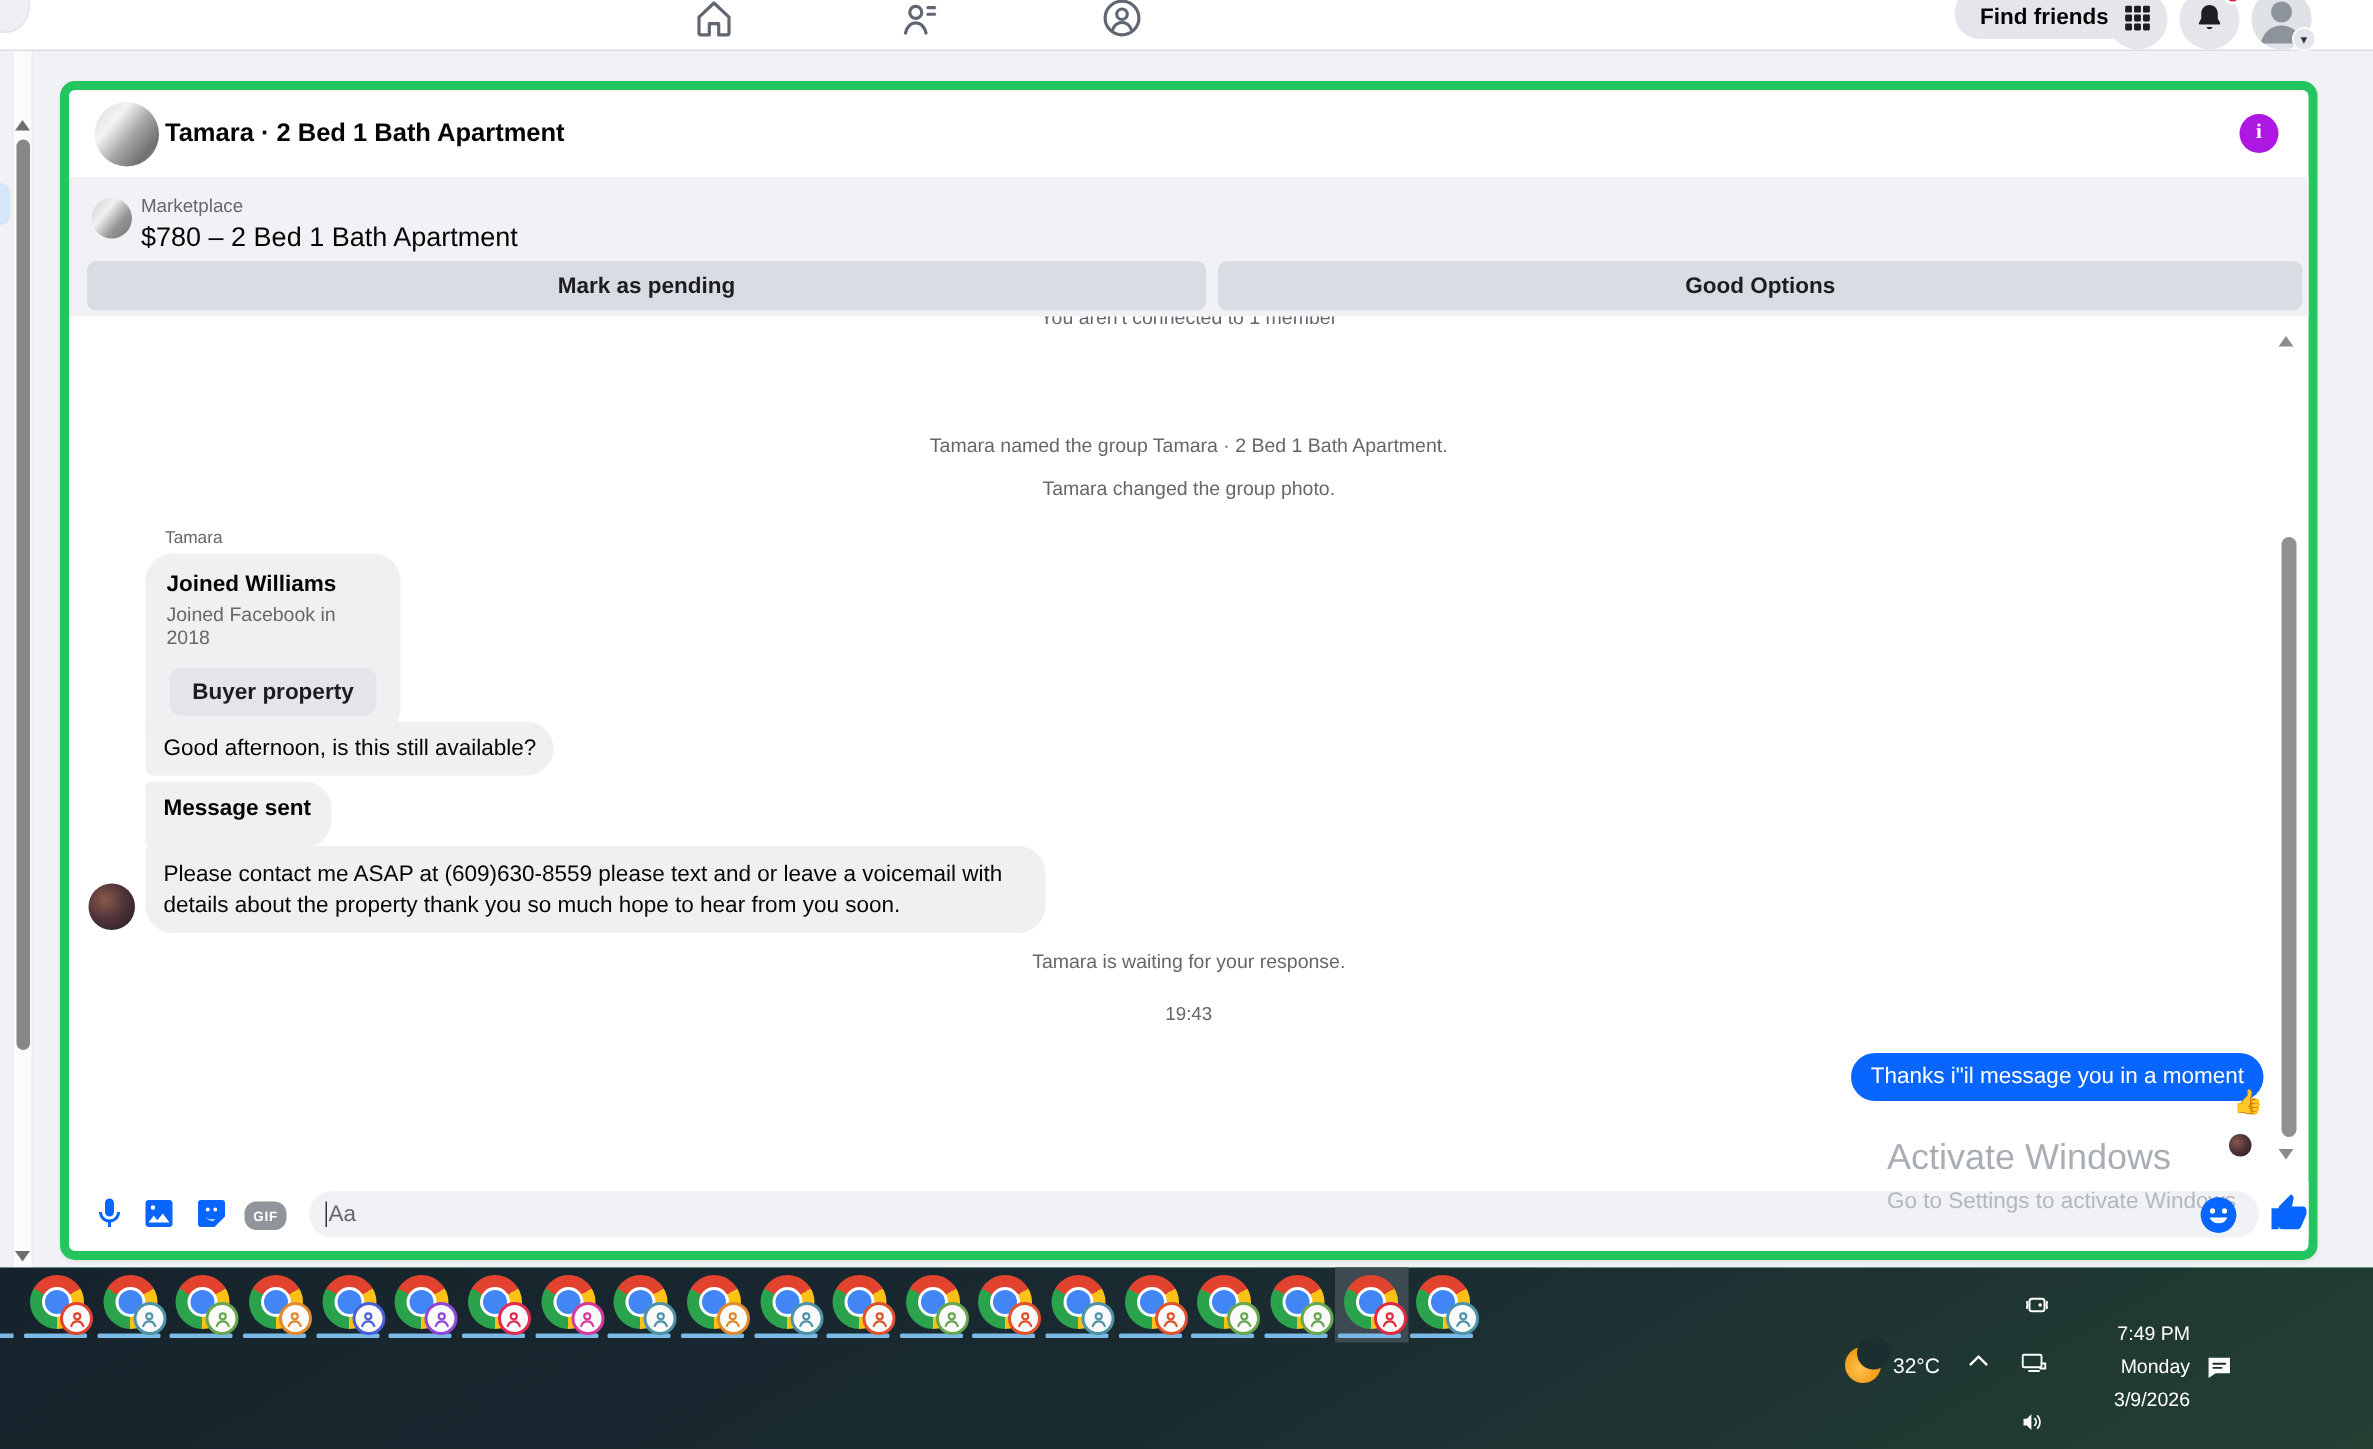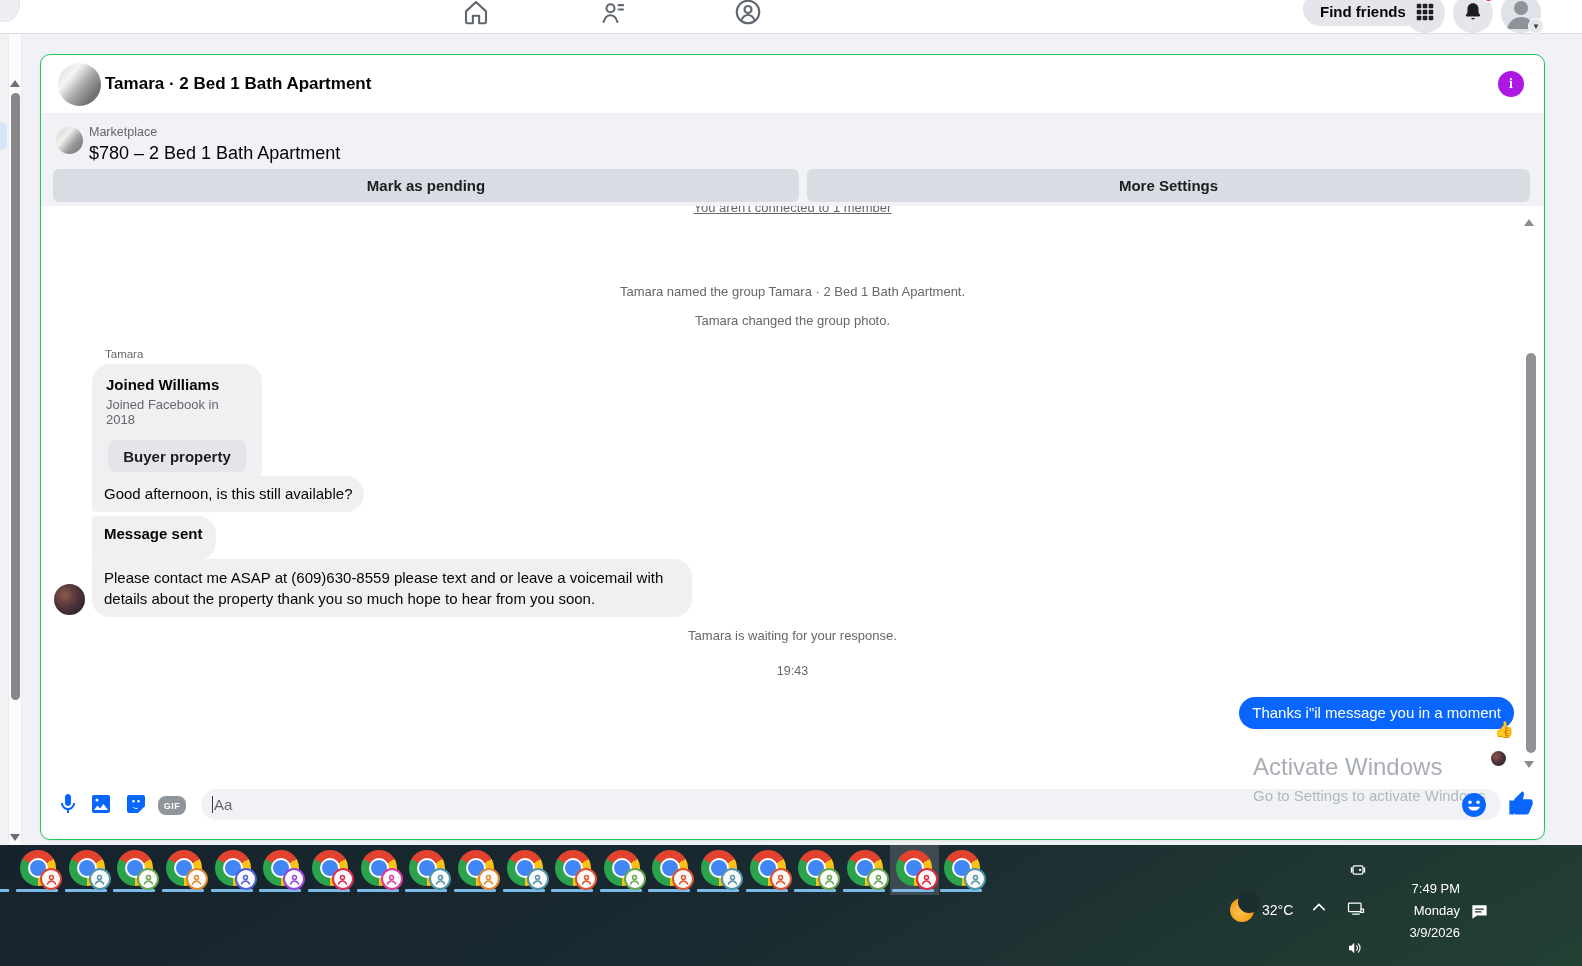--- a/index.html
+++ b/index.html
@@ -25,37 +25,37 @@
   .blue-patch { position:absolute; left:0; top:88px; width:7px; height:28px; background:#d4e6f7; border-radius:0 6px 6px 0; }
 
   
   .lscroll { position:absolute; left:8px; top:0; bottom:0; width:14px; background:#fbfbfc; border-left:1px solid #ececee; border-right:1px solid #ececee; }
   .lscroll .thumb { position:absolute; left:1.5px; top:59px; width:9px; height:607px; background:#858789; border-radius:5px; }
   .arr { position:absolute; width:0; height:0; left:1px; border-left:5px solid transparent; border-right:5px solid transparent; }
   .arr.up { top:46px; border-bottom:7px solid #6d6f72; }
   .arr.down { top:800px; border-top:7px solid #6d6f72; }
 
   
-  .chat-card { position:absolute; left:40px; top:20px; width:1505px; height:786px; background:#fff; border:1px solid #22c55e; border-radius:10px; box-shadow:0 1px 3px rgba(0,0,0,.07); }
+  .chat-card { position:absolute; left:40px; top:20px; width:1505px; height:786px; background:#fff; border:6px solid #22c55e; border-radius:10px; box-shadow:0 1px 3px rgba(0,0,0,.07); }
   .chat-header { position:absolute; top:0; left:0; right:0; height:58px; }
   .hdr-avatar { position:absolute; left:17px; top:8px; width:43px; height:43px; border-radius:50%; background:linear-gradient(130deg,#d9d9d7 0%,#f4f4f2 30%,#a7a7a5 55%,#70706e 80%,#8e8e8c 100%); }
   .hdr-title { position:absolute; left:64px; top:0; height:58px; line-height:58px; font-size:17px; font-weight:bold; color:#050505; }
   .info-btn { position:absolute; right:20px; top:16px; width:26px; height:26px; border:none; border-radius:50%; background:var(--info,#ad19e3); color:#fff; font-weight:bold; font-size:14px; font-family:"Liberation Serif",serif; cursor:pointer; line-height:26px; text-align:center; }
 
   .listing-banner { position:absolute; top:58px; left:0; right:0; height:93px; background:#f0f2f5; }
   .mk-avatar { position:absolute; left:15px; top:14px; width:27px; height:27px; border-radius:50%; background:linear-gradient(130deg,#cfcfcd 0%,#f0f0ee 35%,#97979;,#6f6f6d 100%); background:linear-gradient(130deg,#cfcfcd 0%,#f0f0ee 35%,#979795 65%,#6f6f6d 100%); }
   .mk-source { position:absolute; left:48px; top:12px; font-size:12.5px; color:#65676b; }
   .mk-listing { position:absolute; left:48px; top:30px; font-size:18px; color:#050505; }
   .banner-btn { position:absolute; top:56px; height:33px; border:none; border-radius:6px; background:#d9dce2; font-family:inherit; font-size:15px; font-weight:600; color:#1b1d21; cursor:pointer; }
   .btn-pending { left:12px; width:746px; }
   .btn-more { left:766px; width:723px; }
 
   .chat-body { position:absolute; top:151px; left:0; right:0; height:577px; overflow:hidden; }
   .clip-notice { position:absolute; top:0; left:0; right:0; height:9px; overflow:hidden; text-align:center; }
-  .clip-notice span { position:relative; top:-8px; font-size:13px; color:#65676b;text-decoration:underline; }
+  .clip-notice span { position:relative; top:-8px; font-size:13px; color:#65676b; }
   .sysmsg { position:absolute; left:0; right:0; text-align:center; font-size:13px; color:#65676b; }
   .sys-named { top:78px; } .sys-photo { top:107px; } .sys-wait { top:422px; }
   .sys-time { top:458px; font-size:12.5px; }
 
   .sender-label { position:absolute; left:64px; top:142px; font-size:11.5px; color:#65676b; }
   .contact-card { position:absolute; left:51px; top:158px; width:170px; padding:12px 14px 14px; background:#f0f0f2; border-radius:18px 18px 18px 4px; }
   .cc-name { font-size:15px; font-weight:bold; color:#050505; }
   .cc-joined { margin-top:4px; font-size:13px; color:#65676b; }
   .cc-btn { display:block; margin:13px auto 0; width:138px; height:32px; border:none; border-radius:8px; background:#e3e5e9; font-family:inherit; font-size:15px; font-weight:600; color:#1b1d21; cursor:pointer; }
 
@@ -201,21 +201,21 @@
         <span class="hdr-avatar"></span>
         <span class="hdr-title">Tamara · 2 Bed 1 Bath Apartment</span>
         <button class="info-btn">i</button>
       </div>
 
       <div class="listing-banner">
         <span class="mk-avatar"></span>
         <span class="mk-source">Marketplace</span>
         <span class="mk-listing">$780 – 2 Bed 1 Bath Apartment</span>
         <button class="banner-btn btn-pending">Mark as pending</button>
-        <button class="banner-btn btn-more">More Settings</button>
+        <button class="banner-btn btn-more">Good Options</button>
       </div>
 
       <div class="chat-body">
         <div class="clip-notice">
           <span>You aren't connected to 1 member</span>
         </div>
         <div class="sysmsg sys-named">Tamara named the group Tamara · 2 Bed 1 Bath Apartment.</div>
         <div class="sysmsg sys-photo">Tamara changed the group photo.</div>
 
         <div class="sender-label">Tamara</div>

